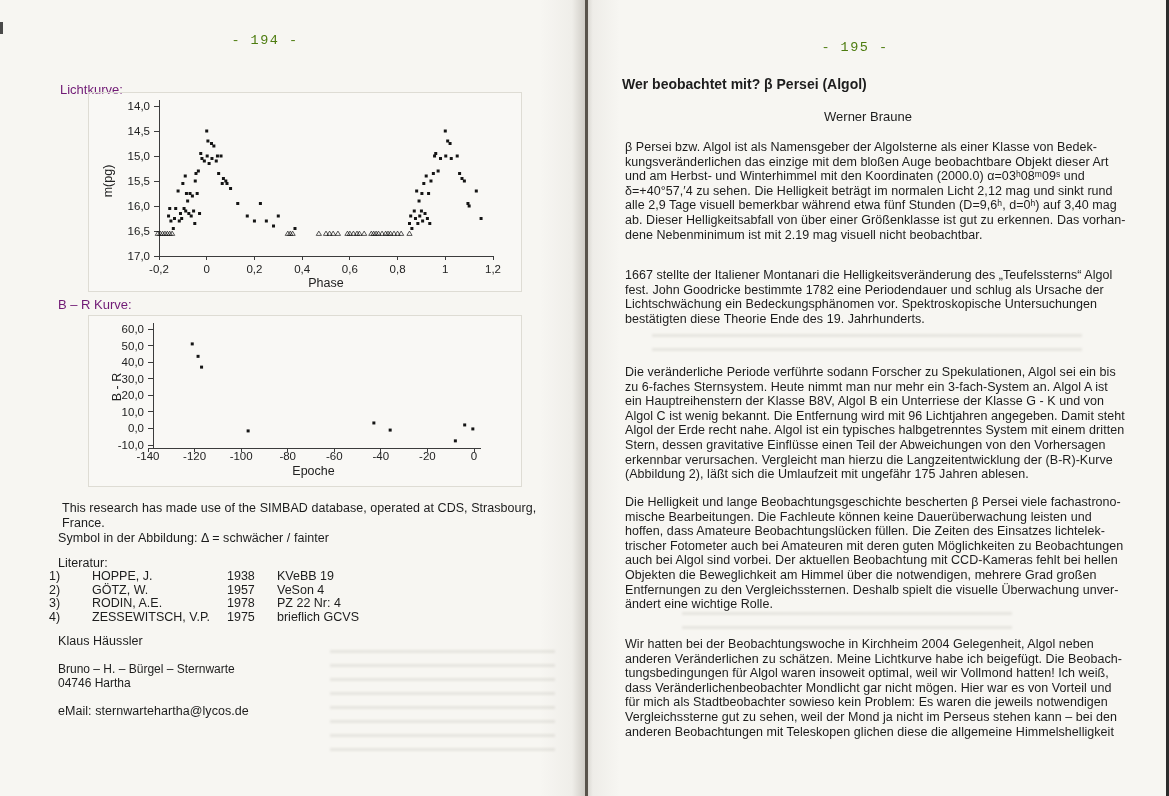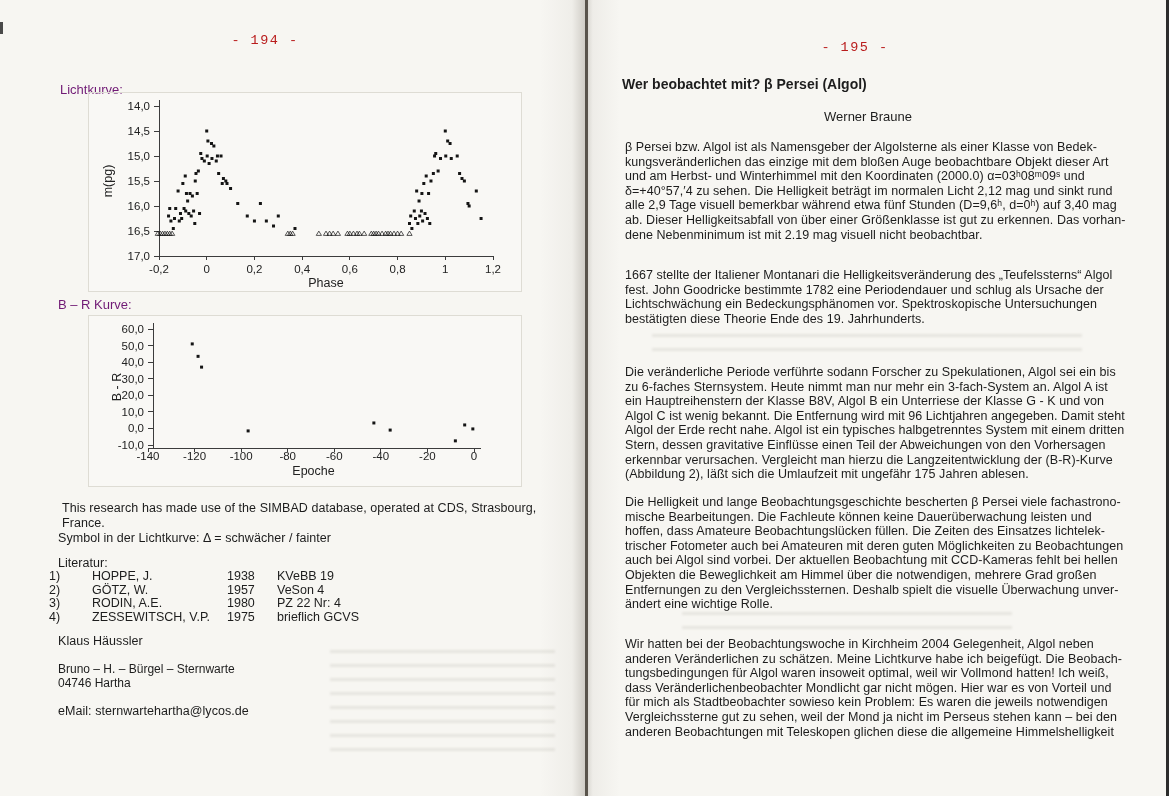--- a/index.html
+++ b/index.html
@@ -1,19 +1,19 @@
 <!DOCTYPE html>
 <html><head>
 <meta charset="utf-8">
 <style>
   html,body{margin:0;padding:0;background:#8e8e8e;}
   .scan{position:relative;width:1169px;height:796px;background:#f7f6f2;overflow:hidden;
         font-family:"Liberation Sans",sans-serif;color:#1d1d1d;}
   .abs{position:absolute;}
-  .page-num{font-family:"Liberation Mono",monospace;font-size:13.5px;letter-spacing:1.5px;text-align:center;color:#b91c1c;}
+  .page-num{font-family:"Liberation Mono",monospace;font-size:13.5px;letter-spacing:1.5px;text-align:center;color:#4d7c0f;}
   .caption{font-size:13px;color:#701a75;}
   .body-text{font-size:12.5px;line-height:14.6px;color:#1c1c1c;letter-spacing:0.05px;}
   .para{white-space:pre-line;width:560px;}
   .title{font-weight:bold;font-size:14px;}
   .byline{font-size:13px;text-align:center;}
   .chart{position:absolute;border:1px solid #dedcd4;background:rgba(255,255,255,0.25);}
   .lit-table{display:grid;grid-template-columns:43px 135px 50px auto;row-gap:1px;font-size:12.5px;line-height:12.6px;}
   .lit-table > div{padding:0;}
   .addr{font-size:12px;line-height:14px;}
   .spine-shade{top:0;height:796px;left:540px;width:80px;
@@ -240,36 +240,36 @@
           <rect x="157.62857142857143" y="113.41428571428571" width="3" height="3" fill="#151515"></rect>
           <rect x="283.37142857142857" y="105.46000000000001" width="3" height="3" fill="#151515"></rect>
           <rect x="299.6714285714286" y="112.58571428571429" width="3" height="3" fill="#151515"></rect>
           <rect x="364.87142857142857" y="123.35714285714286" width="3" height="3" fill="#151515"></rect>
           <rect x="374.18571428571425" y="107.44857142857143" width="3" height="3" fill="#151515"></rect>
           <rect x="382.3357142857143" y="111.42571428571429" width="3" height="3" fill="#151515"></rect>
         </svg></div>
 
     <div class="abs body-text" style="left:62px;top:501px;width:500px;">This research has made use of the SIMBAD database, operated at CDS, Strasbourg, France.</div>
 
-    <div class="abs body-text" style="left:58px;top:531px;width:460px;">Symbol in der Lichtkurve: Δ = schwächer / fainter</div>
+    <div class="abs body-text" style="left:58px;top:531px;width:460px;">Symbol in der Abbildung: Δ = schwächer / fainter</div>
 
     <div class="abs body-text" style="left:58px;top:556px;">Literatur:</div>
 
     <div class="abs lit-table" style="left:49px;top:570px;width:330px;">
       <div>1)</div>
       <div>HOPPE, J.</div>
       <div>1938</div>
       <div>KVeBB 19</div>
       <div>2)</div>
       <div>GÖTZ, W.</div>
       <div>1957</div>
       <div>VeSon 4</div>
       <div>3)</div>
       <div>RODIN, A.E.</div>
-      <div>1980</div>
+      <div>1978</div>
       <div>PZ 22 Nr: 4</div>
       <div>4)</div>
       <div>ZESSEWITSCH, V.P.</div>
       <div>1975</div>
       <div>brieflich GCVS</div>
     </div>
 
     <div class="abs body-text" style="left:58px;top:634px;">Klaus Häussler</div>
 
     <div class="abs addr" style="left:58px;top:662px;">Bruno – H. – Bürgel – Sternwarte</div>

